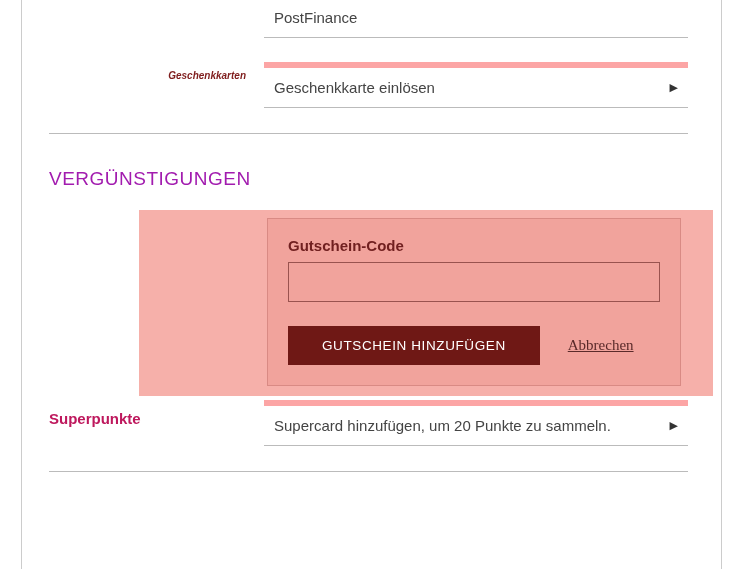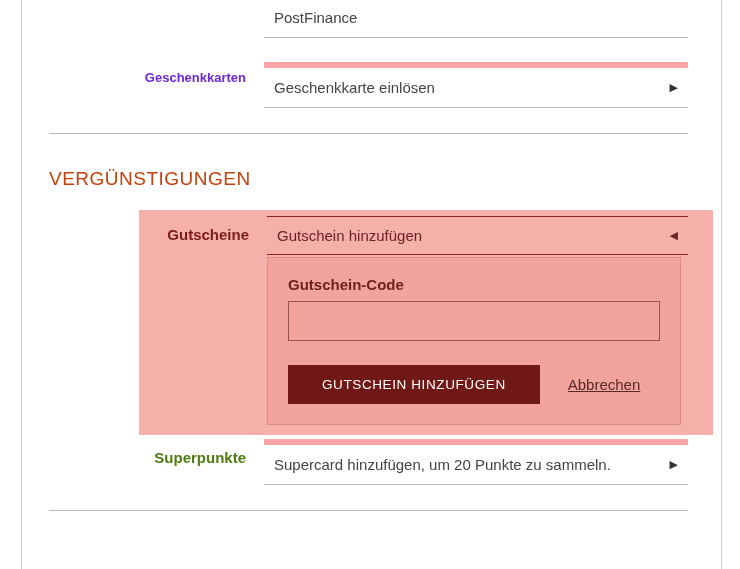--- a/index.html
+++ b/index.html
@@ -39,25 +39,26 @@
   }
   .row {
     display: flex;
     align-items: flex-start;
     margin-bottom: 6px;
   }
   .row-label {
     width: 215px;
     text-align: right;
     font-weight: 700;
-    color: #6d28d9;
+    color: #7f1d1d;
     padding-right: 18px;
     box-sizing: border-box;
     padding-top: 8px;
-    font-size: 13px;
+    font-size: 10px;
+    font-style: italic;
   }
   .row-field {
     flex: 1;
     border-top: 6px solid #fca5a5;
     border-bottom: 1px solid #bbb;
     padding: 8px 10px;
     display: flex;
     justify-content: space-between;
     align-items: center;
     color: #444;
@@ -70,21 +71,21 @@
     font-size: 11px;
   }
   .section-hr {
     border: none;
     border-top: 1px solid #bbb;
     margin: 25px 0 34px 0;
   }
   .section-title {
     font-size: 19px;
     letter-spacing: 0.5px;
-    color: #c2410c;
+    color: #a21caf;
     font-weight: 400;
     margin-bottom: 20px;
   }
   
   .highlight-block {
     background: #f6b0aa;
     margin-left: 90px;
     margin-right: -25px;
     padding-right: 25px;
     padding-bottom: 10px;
@@ -153,26 +154,27 @@
     padding: 12px 34px;
     font-size: 13.5px;
     letter-spacing: 0.6px;
     cursor: pointer;
   }
   .voucher-cancel {
     color: #5a2a2a;
     text-decoration: underline;
     font-size: 15px;
     cursor: pointer;
+    font-family: Liberation Serif, serif;
   }
   .row-plain-label {
     width: 215px;
-    text-align: right;
-    font-weight: 700;
-    color: #4d7c0f;
+    text-align: left;
+    font-weight: 700;
+    color: #be185d;
     padding-right: 18px;
     box-sizing: border-box;
     padding-top: 10px;
     font-size: 15px;
   }
 </style>
 </head>
 <body>
 
 <div class="page">
@@ -194,27 +196,20 @@
         <span>Geschenkkarte einlösen</span>
         <span class="arrow">▶</span>
       </div>
     </div>
 
     <hr class="section-hr">
 
     <div class="section-title">VERGÜNSTIGUNGEN</div>
 
     <div class="highlight-block">
-      <div class="row" style="margin:0;">
-        <div class="highlight-row-label">Gutscheine</div>
-        <div class="highlight-field">
-          <span>Gutschein hinzufügen</span>
-          <span class="arrow">◀</span>
-        </div>
-      </div>
 
       <div class="voucher-panel">
         <div class="field-label">Gutschein-Code</div>
         <input type="text" value="" style="">
         <div class="voucher-actions">
           <button class="voucher-btn">GUTSCHEIN HINZUFÜGEN</button>
           <span class="voucher-cancel">Abbrechen</span>
         </div>
       </div>
     </div>

